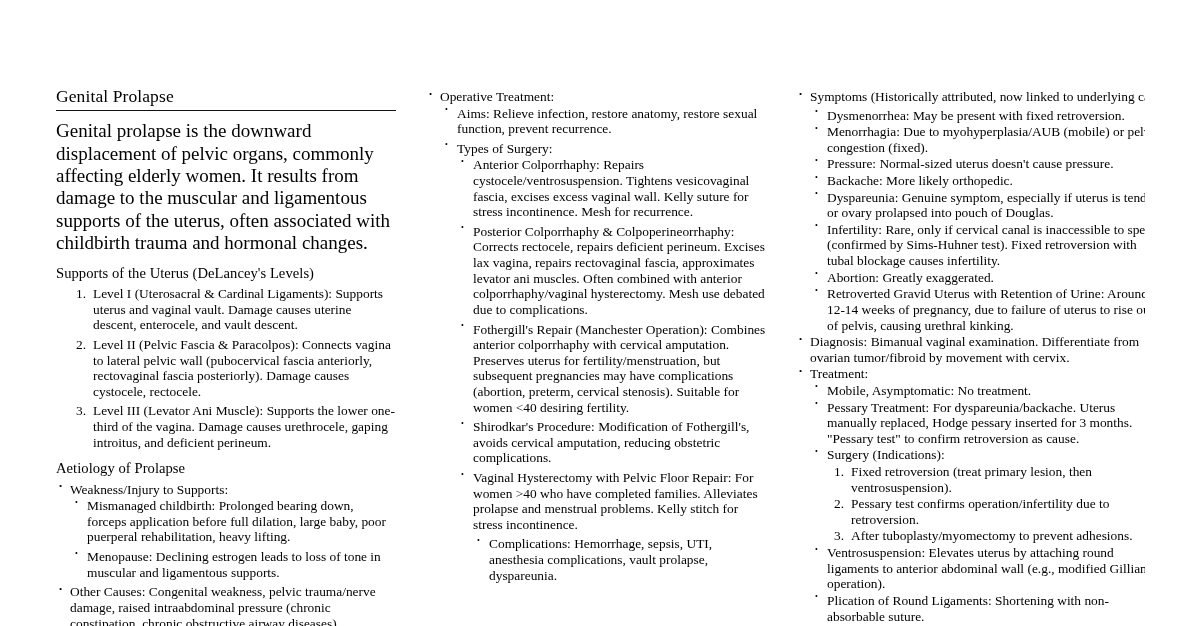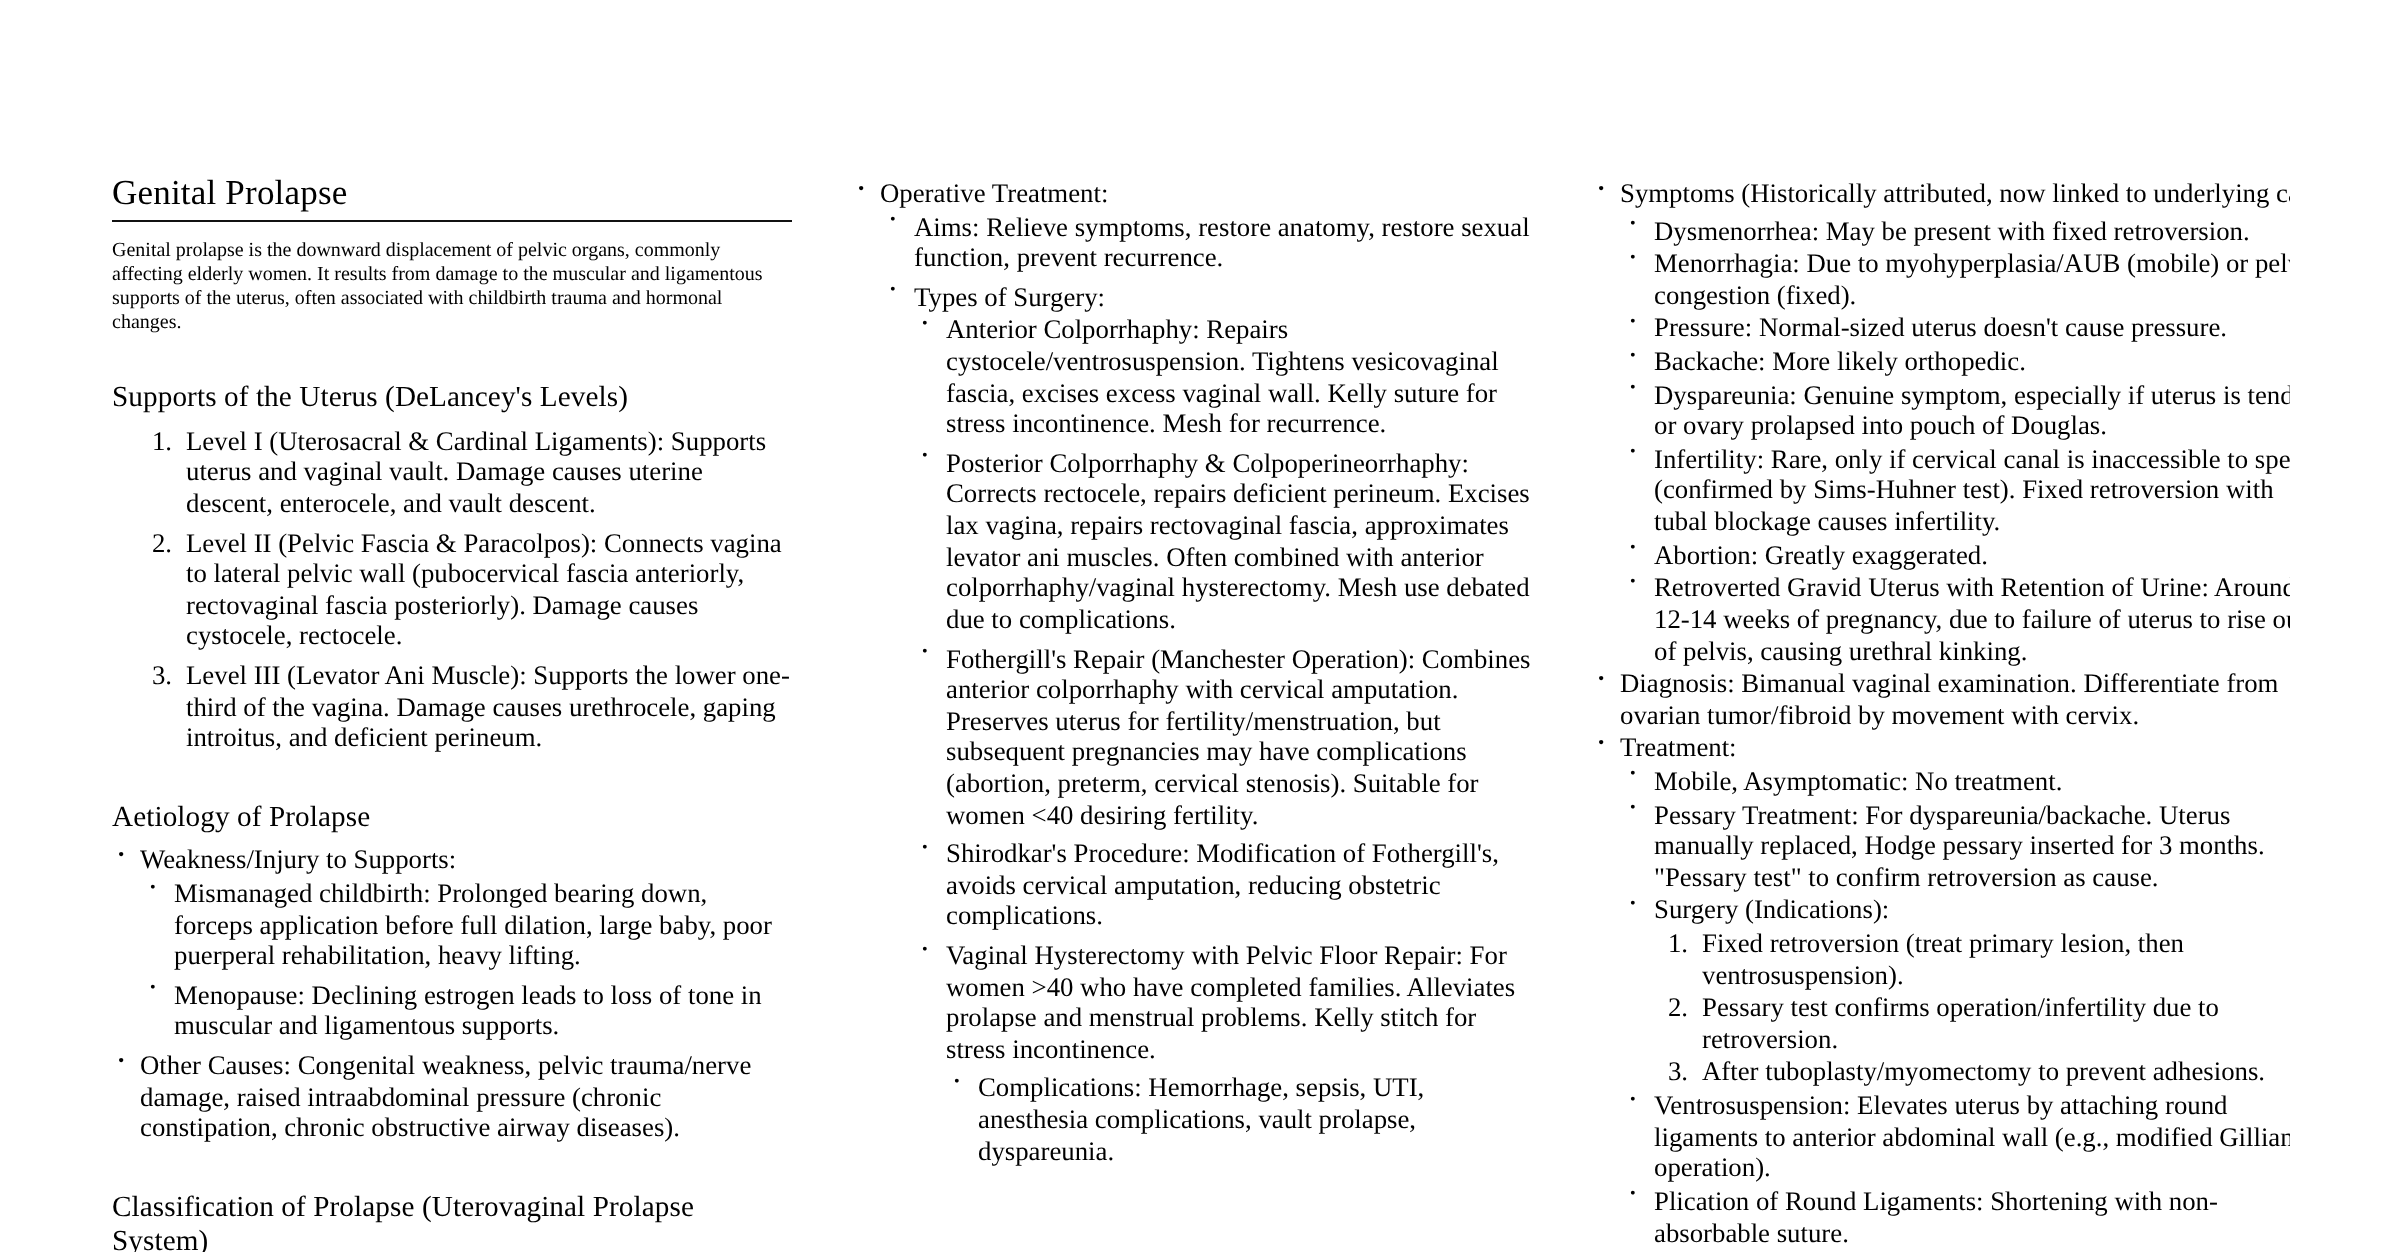--- a/index.html
+++ b/index.html
@@ -53,26 +53,26 @@
     margin: 0 0 4px 0;
     padding: 0 0 4px 0;
     border-bottom: 1.3px solid #111;
     letter-spacing: 0.1px;
   }
 
   h2.sec-title {
     font-size: 14.6px;
     font-weight: normal;
     line-height: 1.2;
-    margin: 24px 0 4px 0;
+    margin: 10px 0 4px 0;
     letter-spacing: 0.05px;
   }
 
   p.para {
-    font-size: 10px;
+    font-size: 19px;
     line-height: 1.18;
     margin: 9px 0 0 0;
     text-align: left;
   }
 
   ul, ol {
     margin: 3px 0 0 0;
     padding: 0;
     list-style: none;
   }
@@ -197,21 +197,21 @@
         <li class="b1 tight">Anterior Vaginal Wall:</li>
 
       </ul>
 
     </div>
 
     <div class="col col-2">
 
       <ul>
         <li class="b1 tight">Operative Treatment:</li>
-        <li class="b2">Aims: Relieve symptoms, restore anatomy, restore sexual function, prevent recurrence.</li>
+        <li class="b2">Aims: Relieve infection, restore anatomy, restore sexual function, prevent recurrence.</li>
         <li class="b2 tight">Types of Surgery:</li>
         <li class="b3">Anterior Colporrhaphy: Repairs cystocele/ventrosuspension. Tightens vesicovaginal fascia, excises excess vaginal wall. Kelly suture for stress incontinence. Mesh for recurrence.</li>
         <li class="b3">Posterior Colporrhaphy &amp; Colpoperineorrhaphy: Corrects rectocele, repairs deficient perineum. Excises lax vagina, repairs rectovaginal fascia, approximates levator ani muscles. Often combined with anterior colporrhaphy/vaginal hysterectomy. Mesh use debated due to complications.</li>
         <li class="b3">Fothergill's Repair (Manchester Operation): Combines anterior colporrhaphy with cervical amputation. Preserves uterus for fertility/menstruation, but subsequent pregnancies may have complications (abortion, preterm, cervical stenosis). Suitable for women &lt;40 desiring fertility.</li>
         <li class="b3">Shirodkar's Procedure: Modification of Fothergill's, avoids cervical amputation, reducing obstetric complications.</li>
         <li class="b3">Vaginal Hysterectomy with Pelvic Floor Repair: For women &gt;40 who have completed families. Alleviates prolapse and menstrual problems. Kelly stitch for stress incontinence.</li>
         <li class="b3" style="margin-left:48px;">Complications: Hemorrhage, sepsis, UTI, anesthesia complications, vault prolapse, dyspareunia.</li>
 
       </ul>
 

